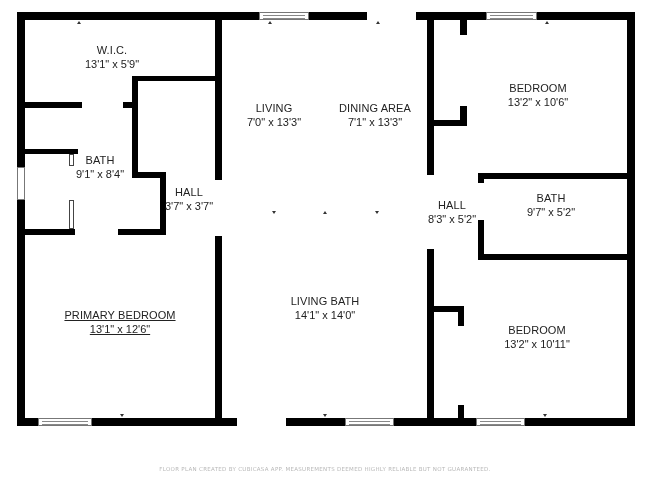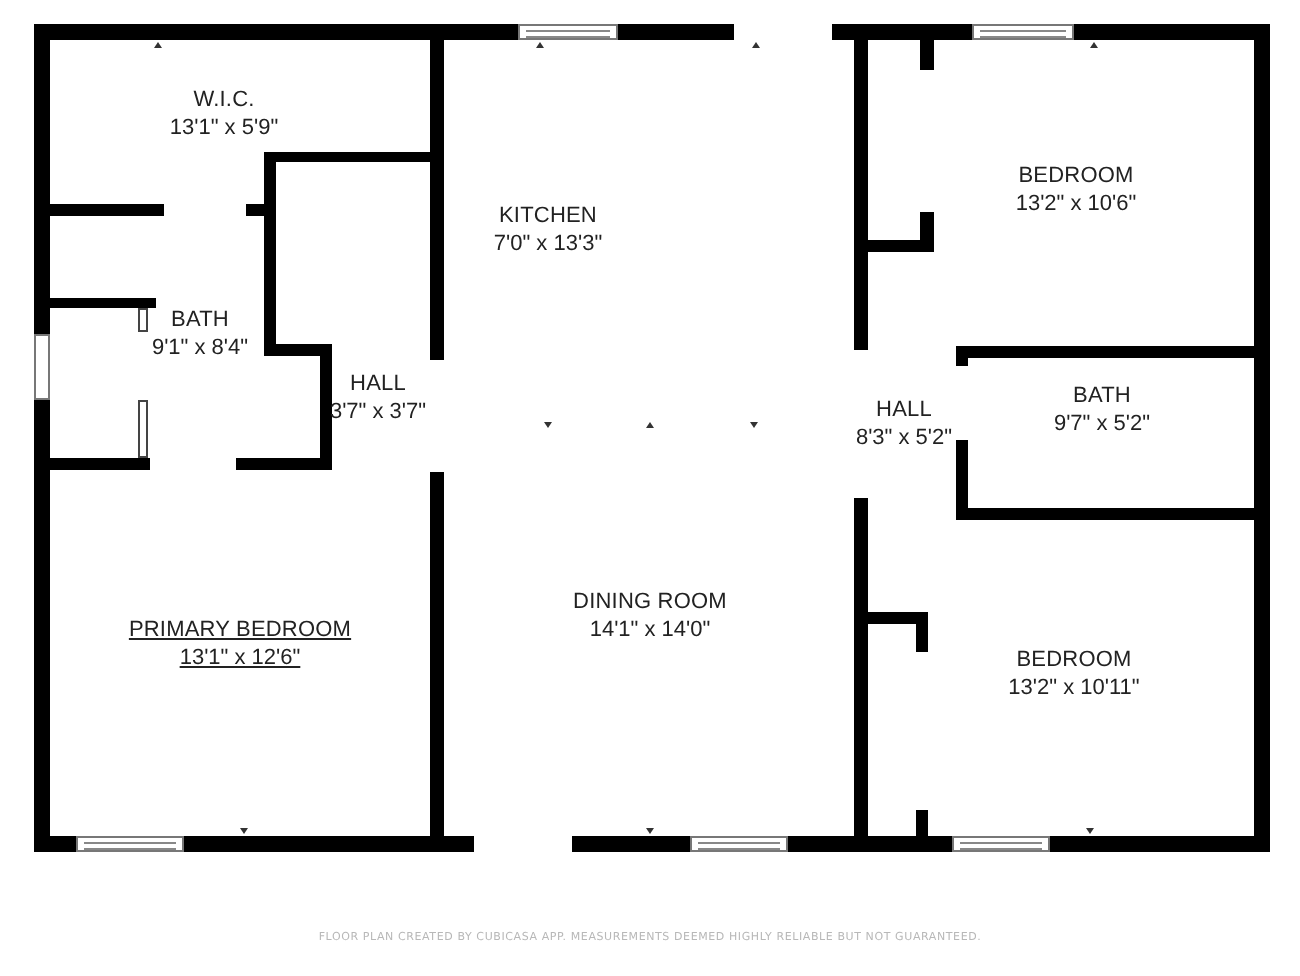--- a/index.html
+++ b/index.html
@@ -83,41 +83,45 @@
   </div>
   <div class="room-label" style="left:100px;top:153px;">
     <span class="name">BATH</span>
     <span class="dim">9'1" x 8'4"</span>
   </div>
   <div class="room-label" style="left:189px;top:185px;">
     <span class="name">HALL</span>
     <span class="dim">3'7" x 3'7"</span>
   </div>
   <div class="room-label" style="left:274px;top:101px;">
-    <span class="name">KITCHEN</span>
+    <span class="name">LIVING</span>
     <span class="dim">7'0" x 13'3"</span>
+  </div>
+  <div class="room-label" style="left:375px;top:101px;">
+    <span class="name">DINING AREA</span>
+    <span class="dim">7'1" x 13'3"</span>
   </div>
   <div class="room-label" style="left:538px;top:81px;">
     <span class="name">BEDROOM</span>
     <span class="dim">13'2" x 10'6"</span>
   </div>
   <div class="room-label" style="left:452px;top:198px;">
     <span class="name">HALL</span>
     <span class="dim">8'3" x 5'2"</span>
   </div>
   <div class="room-label" style="left:551px;top:191px;">
     <span class="name">BATH</span>
     <span class="dim">9'7" x 5'2"</span>
   </div>
   <div class="room-label" style="left:120px;top:308px;text-decoration:underline;">
     <span class="name">PRIMARY BEDROOM</span>
     <span class="dim">13'1" x 12'6"</span>
   </div>
   <div class="room-label" style="left:325px;top:294px;">
-    <span class="name">DINING ROOM</span>
+    <span class="name">LIVING BATH</span>
     <span class="dim">14'1" x 14'0"</span>
   </div>
   <div class="room-label" style="left:537px;top:323px;">
     <span class="name">BEDROOM</span>
     <span class="dim">13'2" x 10'11"</span>
   </div>
 
   <div class="footer">FLOOR PLAN CREATED BY CUBICASA APP. MEASUREMENTS DEEMED HIGHLY RELIABLE BUT NOT GUARANTEED.</div>
 </div>
 

